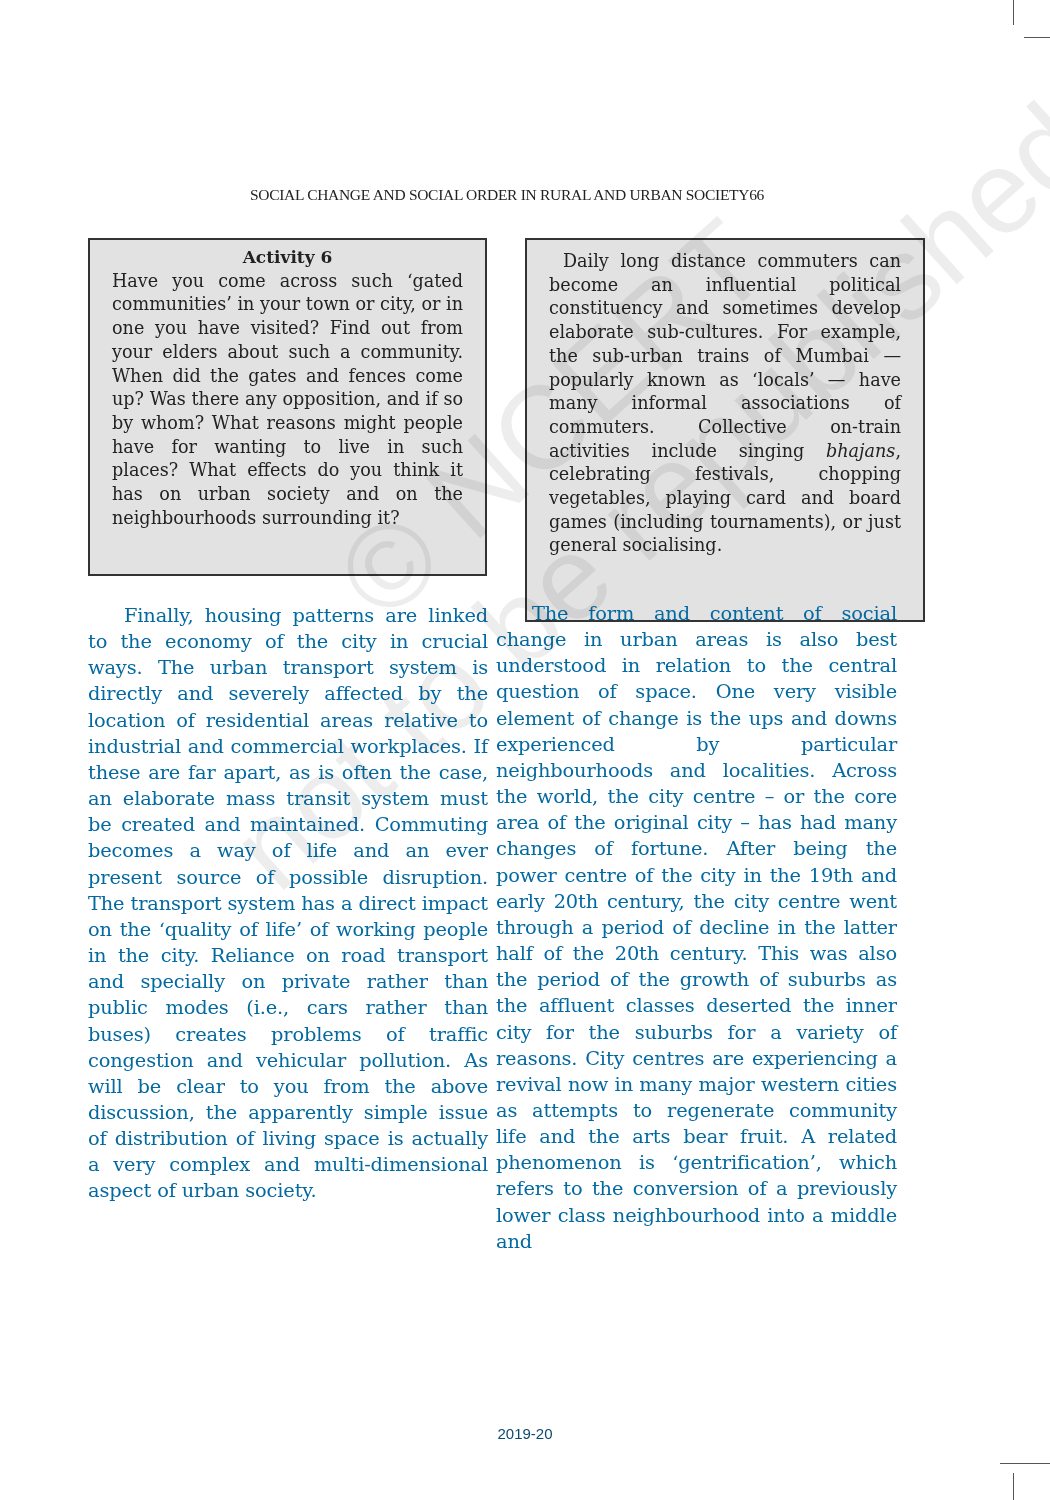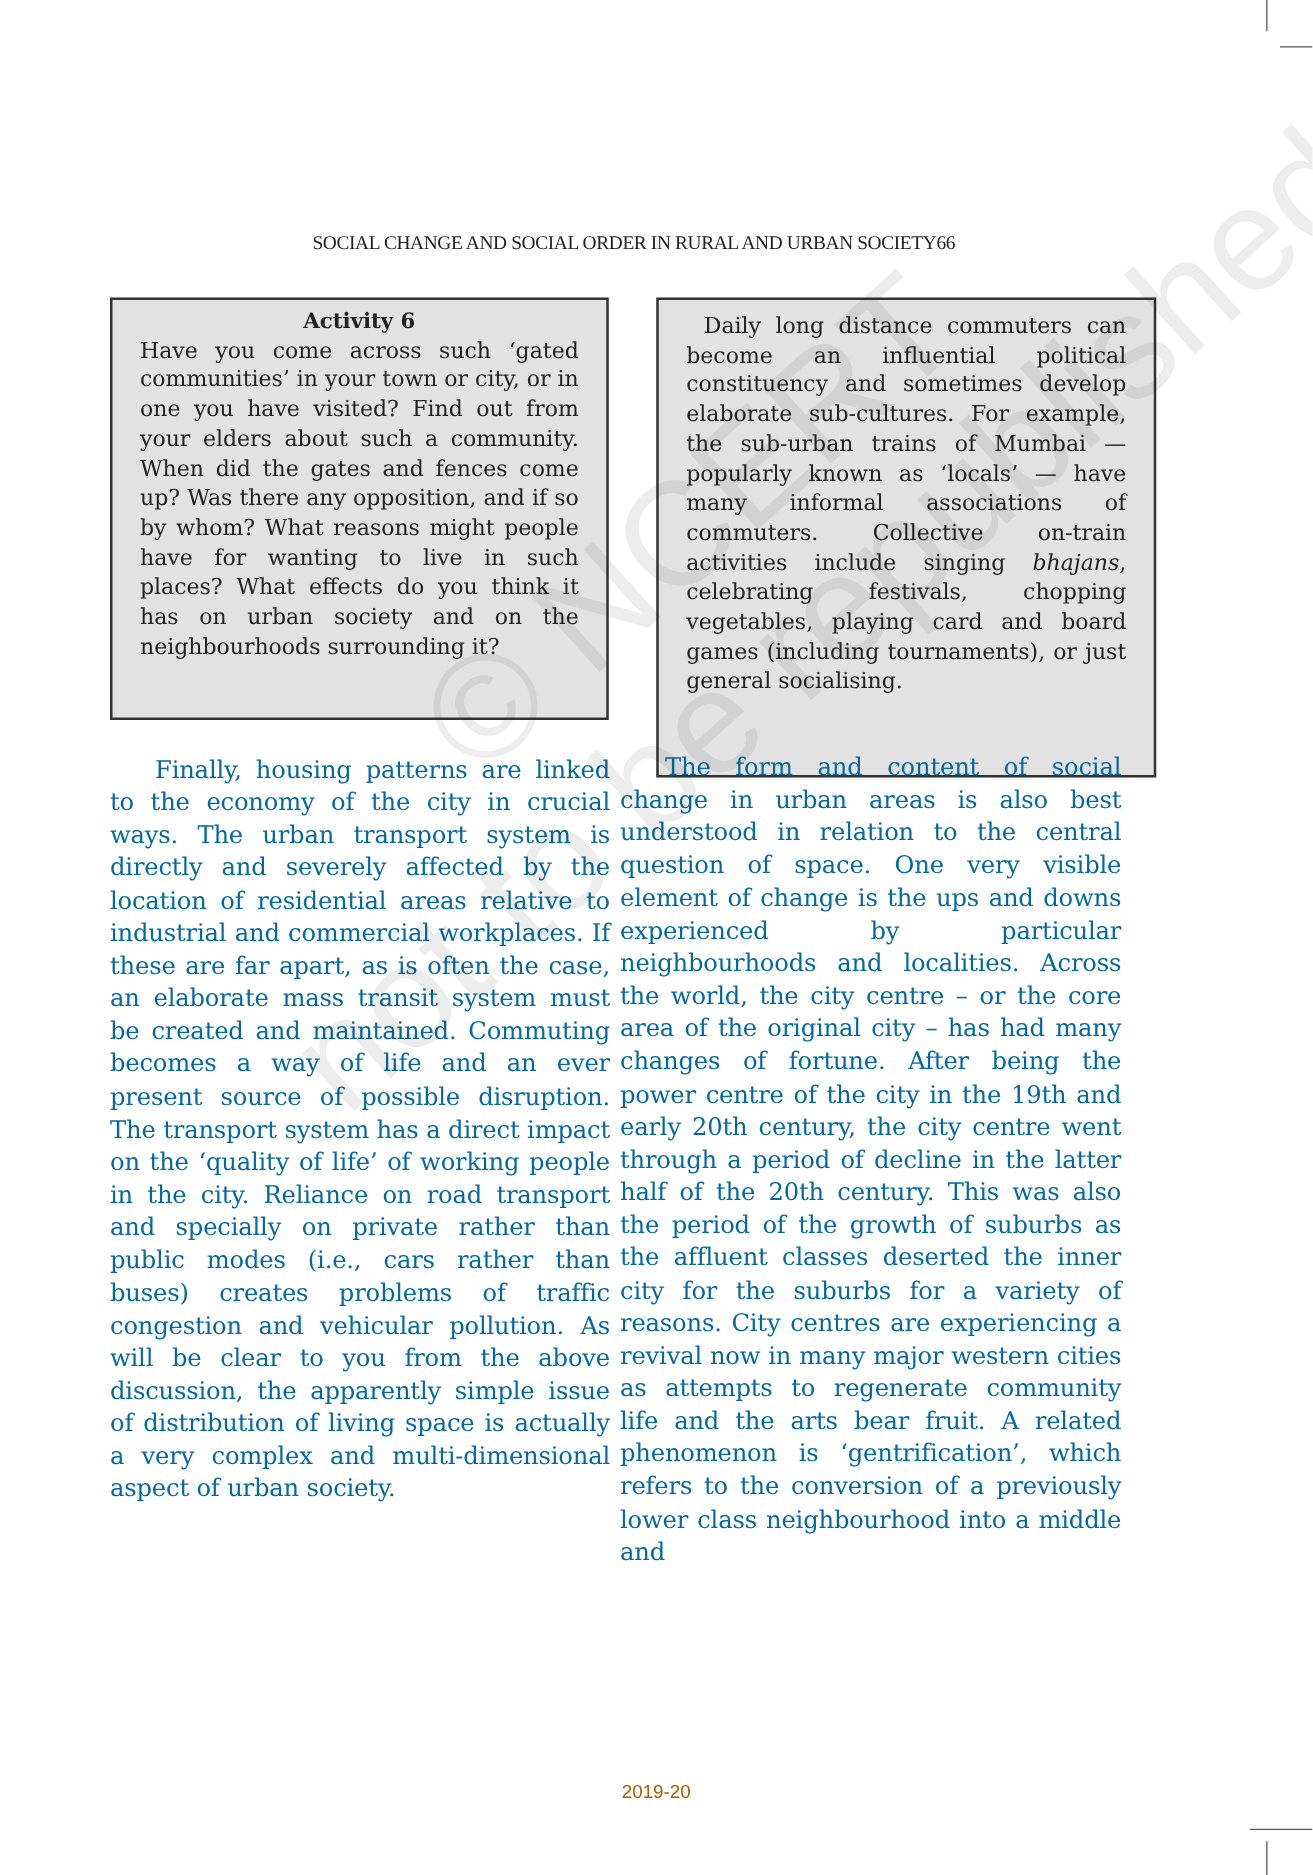--- a/index.html
+++ b/index.html
@@ -22,21 +22,21 @@
   }
   .box .title { text-align: center; font-weight: bold; margin-bottom: 0; font-size: 17px; }
   .box p { margin: 0; }
   .col {
     position: absolute; font-size: 19.4px; line-height: 26.15px; text-align: justify;
     font-family: "DejaVu Serif", serif; color: #0369a1; letter-spacing: -0.15px;
   }
   .col p { margin: 0; text-indent: 36px; }
   .footer {
     position: absolute; top: 1425px; left: 0; width: 1050px; text-align: center;
-    font-family: "Liberation Sans", sans-serif; font-size: 15px; color: #a16207;
+    font-family: "Liberation Sans", sans-serif; font-size: 15px; color: #0c4a6e;
   }
   .watermark {
     position: absolute; left: 120px; top: 720px; width: 1000px;
     transform: rotate(-42deg); transform-origin: left top;
     font-family: "Liberation Sans", sans-serif; font-size: 118px; color: rgba(0,0,0,0.07);
     white-space: nowrap; pointer-events: none; line-height: 130px;
   }
 </style>
 </head>
 <body>

